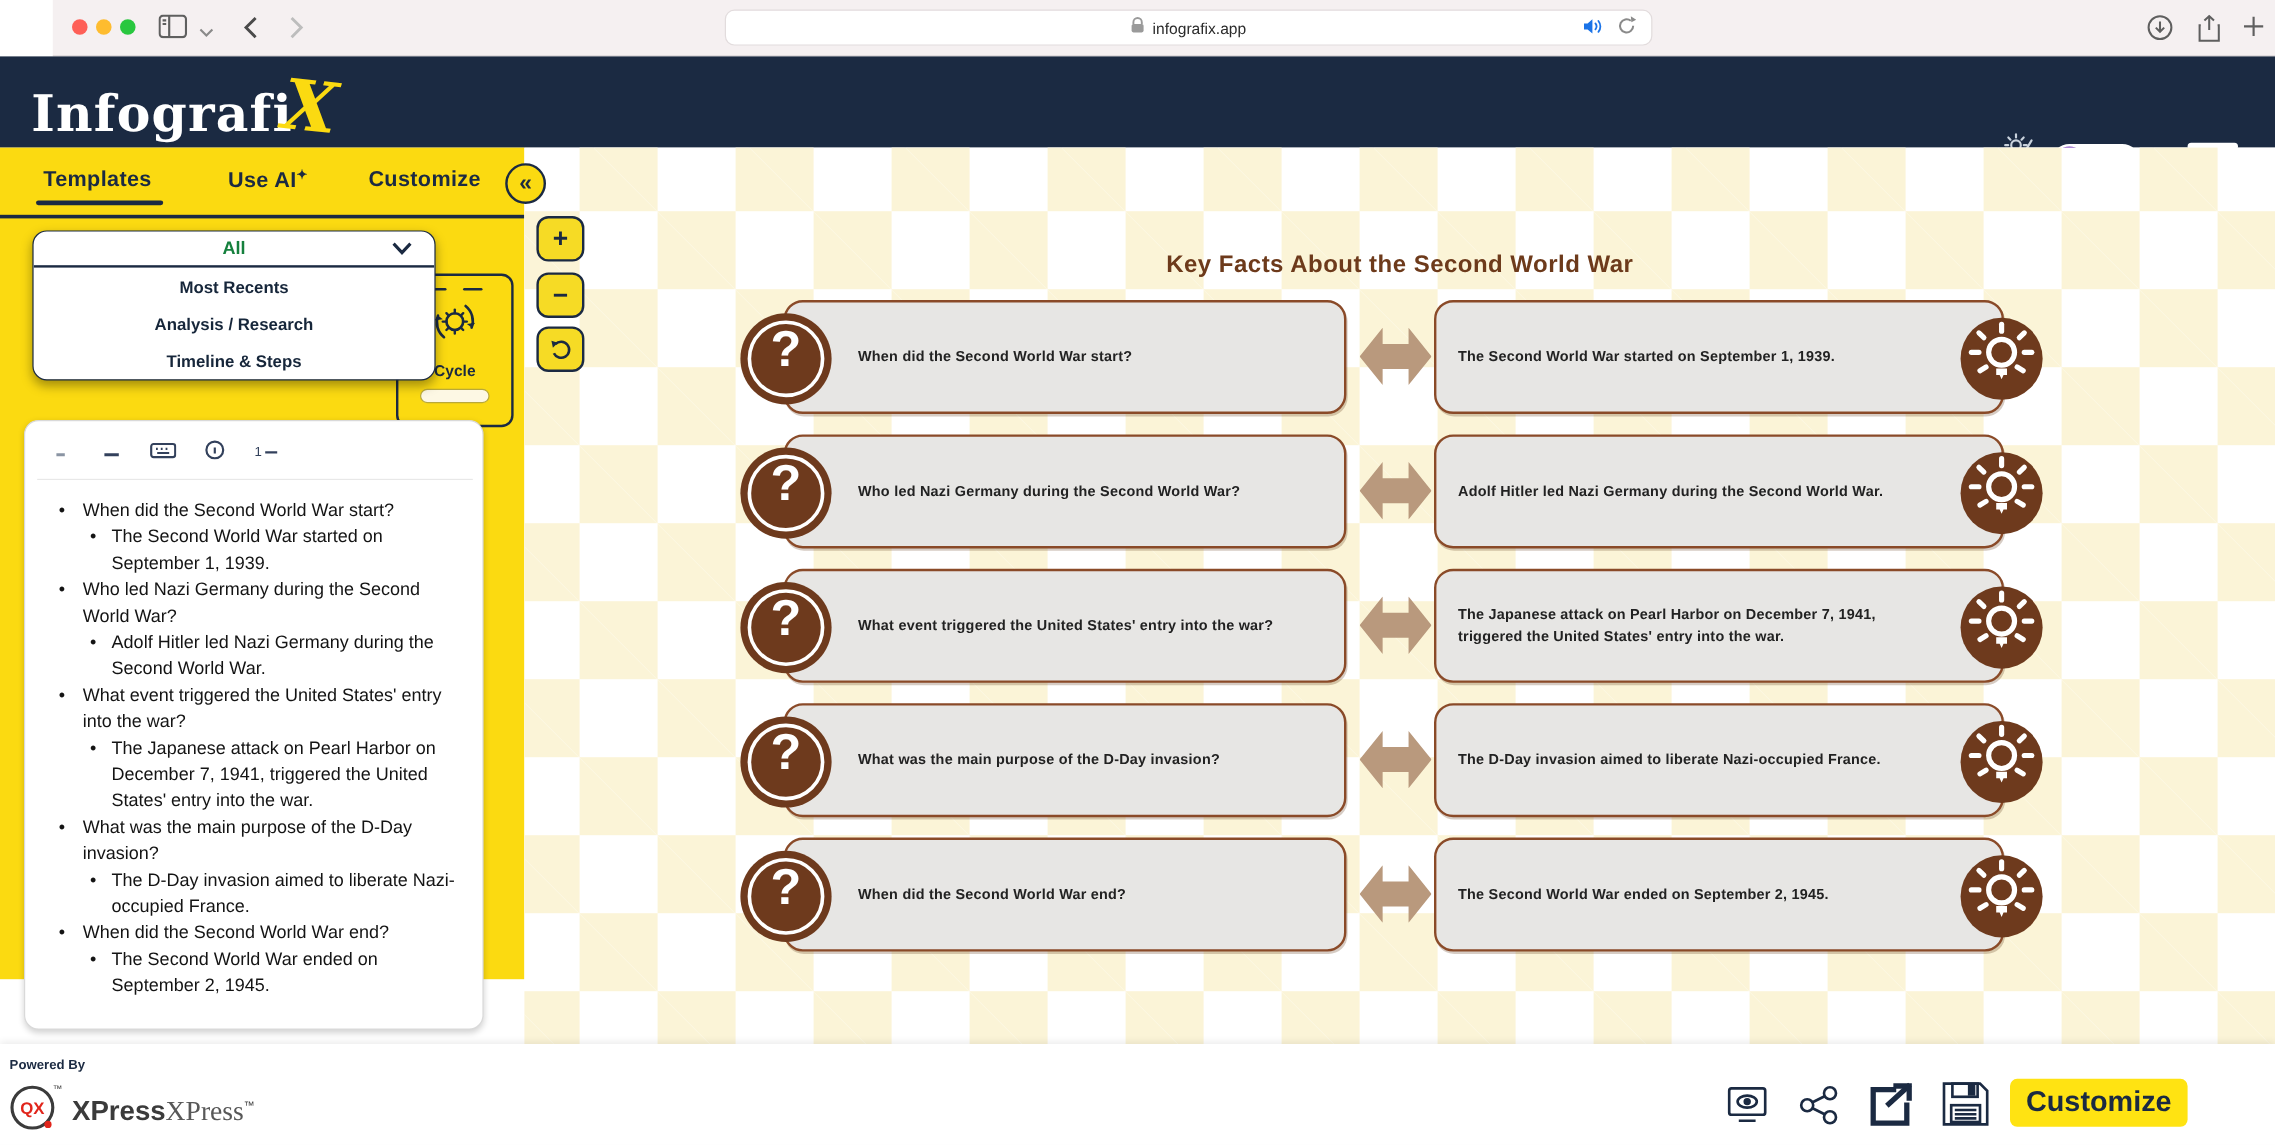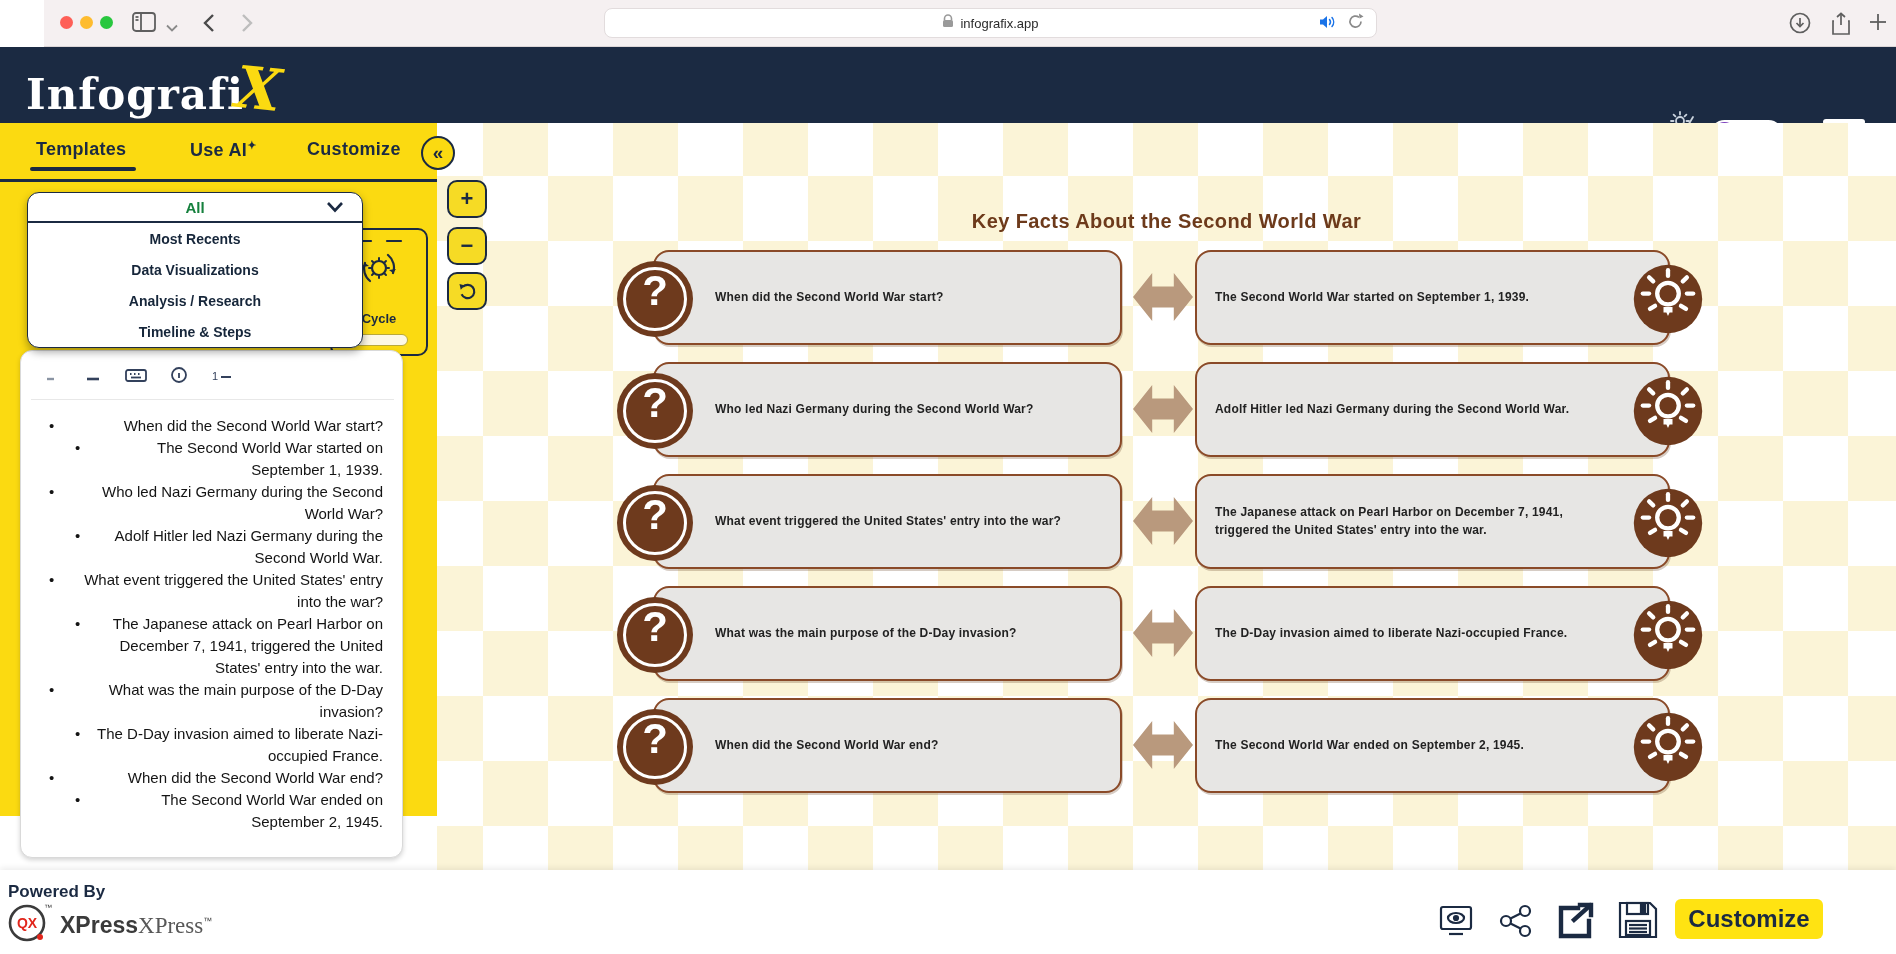--- a/index.html
+++ b/index.html
@@ -18,30 +18,30 @@
   .appheader{position:absolute;left:0;top:47px;width:1896px;height:76px;background:#1B2A42;}
   .logo{position:absolute;left:26px;top:8px;cursor:pointer;}
   .logo .main{font-family:"DejaVu Serif",serif;font-weight:bold;font-size:42px;color:#fff;letter-spacing:1px;}
   .logo .x{font-family:"DejaVu Serif",serif;font-style:italic;font-weight:bold;font-size:58px;color:#FBDA11;margin-left:-8px;display:inline-block;transform:rotate(6deg);}
   .toggle-wrap{position:absolute;left:1710px;top:73px;width:73px;height:29px;background:#fff;border-radius:15px;}
   .toggle-knob{position:absolute;left:2px;top:2px;width:25px;height:25px;border-radius:50%;background:#7C3FBD;display:flex;align-items:center;justify-content:center;}
   .hamburger{position:absolute;left:1823px;top:72px;width:42px;cursor:pointer;}
   .hamburger div{height:5.5px;background:#fff;border-radius:3px;margin-bottom:8px;}
 
   
-  .sidebar{position:absolute;left:0;top:123px;width:437px;height:693px;background:#FBDA11;text-align:right;}
+  .sidebar{position:absolute;left:0;top:123px;width:437px;height:693px;background:#FBDA11;}
   .tabbar{position:absolute;left:0;top:0;width:437px;height:59px;border-bottom:3px solid #1B2A42;}
   .tab{position:absolute;top:16px;font-size:18px;color:#1B2A42;font-weight:600;cursor:pointer;letter-spacing:.3px;}
   .tab.active{font-weight:800;}
   .tab-underline{position:absolute;left:30px;top:44px;width:106px;height:4px;background:#1B2A42;border-radius:2px;}
   .collapse-btn{position:absolute;left:421px;top:13px;width:34px;height:34px;border-radius:50%;background:#FBDA11;border:2px solid #1B2A42;color:#1B2A42;font-size:19px;font-weight:bold;display:flex;align-items:center;justify-content:center;z-index:50;cursor:pointer;}
 
   
   .cycle-card{position:absolute;left:330px;top:105px;width:98px;height:128px;background:#FBDA11;border:2px solid #1B2A42;border-radius:10px;z-index:5;display:flex;flex-direction:column;align-items:center;padding-top:8px;}
-  .cycle-card .lbl{font-size:13px;font-weight:700;color:#1B2A42;margin-top:13px;}
+  .cycle-card .lbl{font-size:13px;font-weight:700;color:#1B2A42;margin-top:2px;}
   .cycle-card .pill{width:58px;height:12px;border-radius:6px;background:#FDF8E4;border:1px solid #b9a93a;margin-top:8px;}
 
   
   .dropdown{position:absolute;left:27px;top:69px;width:336px;background:#fff;border:1.5px solid #1B2A42;border-radius:12px;z-index:40;box-shadow:0 4px 9px rgba(0,0,0,.35);overflow:hidden;}
   .dd-head{position:relative;height:30px;border-bottom:2.5px solid #1B2A42;display:flex;align-items:center;justify-content:center;cursor:pointer;}
   .dd-head .sel{font-size:15px;font-weight:700;color:#15803d;}
   .dd-head svg{position:absolute;right:18px;top:8px;}
   .dd-item{height:31px;display:flex;align-items:center;justify-content:center;font-size:14px;font-weight:700;color:#16263A;cursor:pointer;}
 
   
@@ -69,21 +69,21 @@
   .card .txt{font-size:12px;font-weight:700;color:#222;letter-spacing:.2px;line-height:1.45;}
   .qcirc{position:absolute;left:-38px;top:9px;width:76px;height:76px;border-radius:50%;background:#6E3A1D;z-index:2;}
   .qcirc::after{content:"";position:absolute;inset:6px;border:3px solid #fff;border-radius:50%;}
   .qcirc span{position:absolute;left:0;top:6px;width:100%;text-align:center;font-size:42px;font-weight:bold;color:#fff;}
   .bulb{position:absolute;right:-36px;top:11px;z-index:2;}
   .dblarrow{position:absolute;left:696px;top:21px;width:60px;height:52px;background:#B9997D;
     clip-path:polygon(0% 50%,32% 4%,32% 30%,68% 30%,68% 4%,100% 50%,68% 96%,68% 70%,32% 70%,32% 96%);}
 
   
   .bottombar{position:absolute;left:0;top:870px;width:1896px;height:84px;background:#fff;box-shadow:0 -2px 6px rgba(0,0,0,.08);}
-  .powered{position:absolute;left:8px;top:12px;font-size:17px;font-weight:bold;color:#1B2A42;}
+  .powered{position:absolute;left:8px;top:12px;font-size:11px;font-weight:bold;color:#1B2A42;}
   .qx-lockup{position:absolute;left:6px;top:30px;display:flex;align-items:center;cursor:pointer;}
   .qx-name{font-size:23px;margin-left:8px;color:#3b3b3b;}
   .qx-name b{font-weight:800;}
   .qx-name .light{font-weight:300;color:#585858;font-family:Liberation Serif, serif;}
   .qx-name sup{font-size:9px;}
   .foot-ic{position:absolute;top:34px;cursor:pointer;}
   .dl-btn{position:absolute;left:1675px;top:29px;width:148px;height:40px;background:#FFE312;border:none;border-radius:6px;font-size:24px;font-weight:800;color:#1B2A42;cursor:pointer;}
 </style>
 </head>
 <body>
@@ -253,21 +253,20 @@
 
     <div class="dropdown">
       <div class="dd-head">
         <span class="sel">All</span>
         <svg width="18" height="12" viewBox="0 0 18 12" fill="none" stroke="#1B2A42" stroke-width="2.6">
             <polyline points="2,2 9,9.5 16,2"></polyline>
           </svg>
       </div>
       <div id="dd-list">
           <div class="dd-item">Most Recents</div>
-          <div class="dd-item">Data Visualizations</div>
           <div class="dd-item">Analysis / Research</div>
           <div class="dd-item">Timeline &amp; Steps</div>
         </div>
     </div>
 
     <div class="whitepanel">
       <div class="wp-toolbar">
         <span><svg width="18" height="20" viewBox="0 0 18 20" stroke="#8a94a3" stroke-width="2.4">
               <line x1="2" y1="16" x2="9" y2="16"></line>
             </svg></span>

